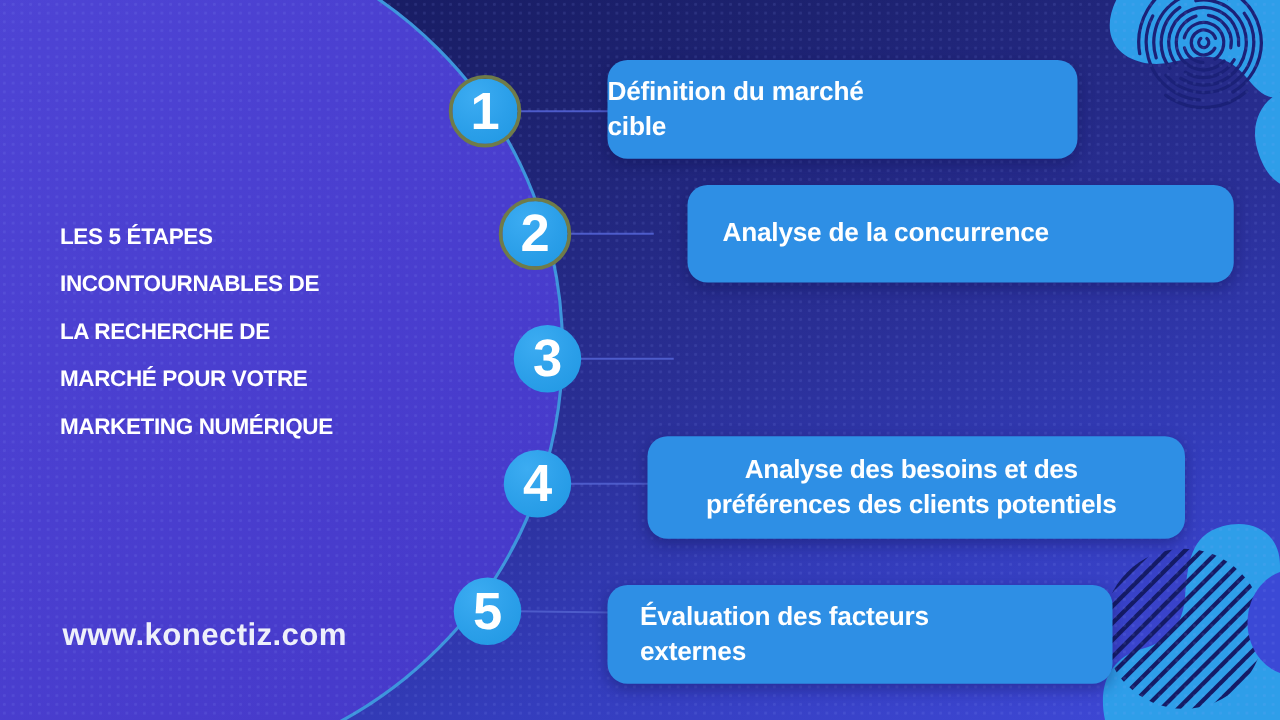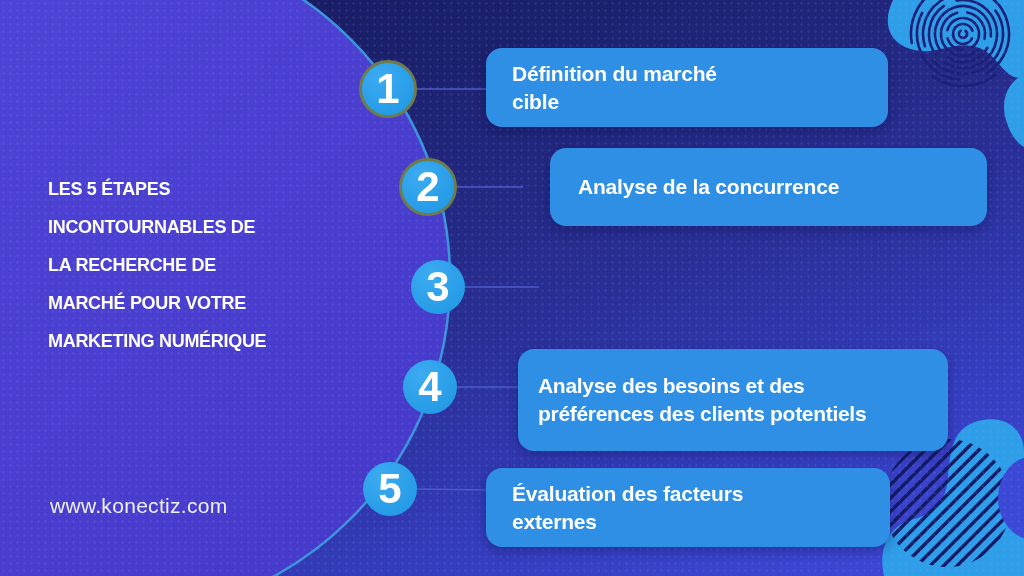--- a/index.html
+++ b/index.html
@@ -16,33 +16,33 @@
   .scene { position:absolute; left:0; top:0; z-index:1; }
   .layer { position:absolute; inset:0; z-index:3; }
 
   .title { position:absolute; left:48px; top:170px; width:370px; color:#ffffff; }
   .title .tline {
     font-size:18px; font-weight:700; line-height:38px; letter-spacing:-0.3px;
     white-space:nowrap;
   }
   .website {
     position:absolute; left:50px; top:494px; color:#eef0fa;
-    font-size:21px; font-weight:400; letter-spacing:0.3px;
+    font-size:25px; font-weight:700; letter-spacing:0.3px;
   }
 
   .box {
     position:absolute; display:flex; align-items:center;
     background:#2e8fe5; border-radius:16px; color:#ffffff;
     box-shadow:0 4px 12px rgba(10,12,70,0.35);
   }
   .box .lbl { font-size:21px; font-weight:700; line-height:28px; letter-spacing:-0.2px; }
-  .box1 { left:486px; top:48px;  width:376px; height:79px; padding-left:26px; }
+  .box1 { left:486px; top:48px;  width:376px; height:79px; }
   .box2 { left:550px; top:148px; width:409px; height:78px; padding-left:28px; }
   .box3 { left:537px; top:249px; width:421px; height:81px; padding-left:25px; }
-  .box4 { left:518px; top:349px; width:410px; height:102px; padding-left:20px; }
+  .box4 { left:518px; top:349px; width:410px; height:82px; padding-left:20px;text-align:center; }
   .box5 { left:486px; top:451px; width:378px; height:79px; padding-left:26px;margin-top:17px; }
   .box1 .lbl { max-width:250px; }
   .box3 .lbl { max-width:345px; }
   .box4 .lbl { max-width:382px; letter-spacing:-0.3px; }
   .box5 .lbl { max-width:285px; }
 
   .badge {
     position:absolute; display:flex; align-items:center; justify-content:center;
     width:54px; height:54px; border-radius:50%;
     background:radial-gradient(circle at 35% 28%, #3cacf2 0%, #2b9fe9 55%, #1f97e2 100%);

